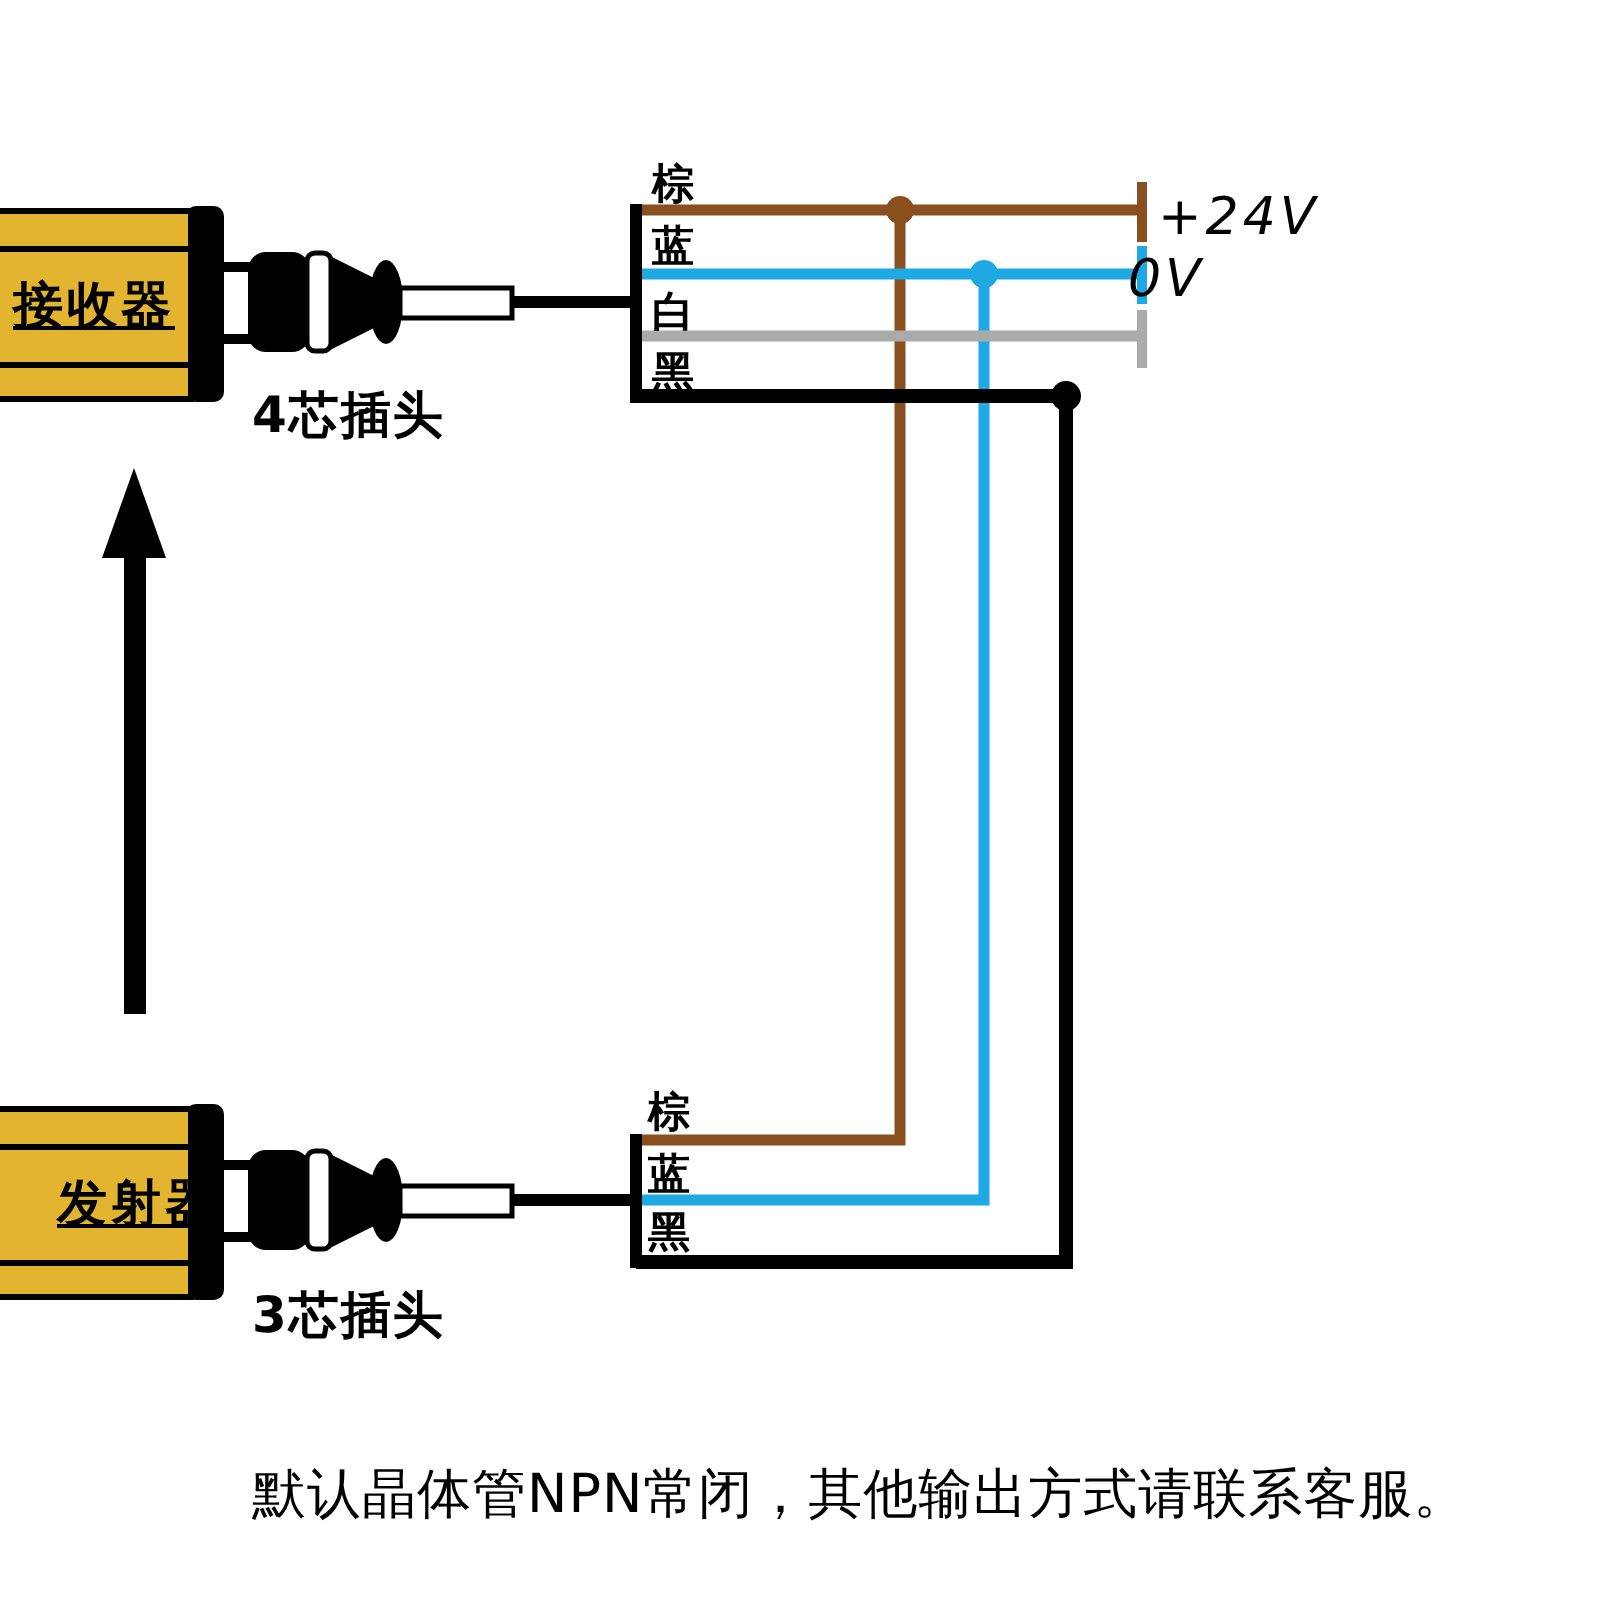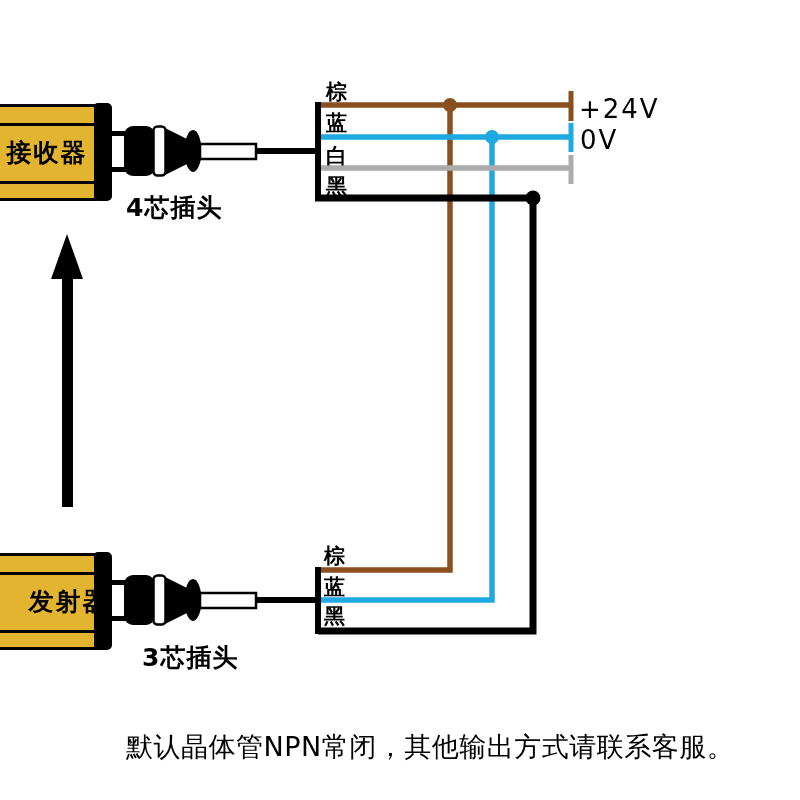--- a/index.html
+++ b/index.html
@@ -5,29 +5,29 @@
   html,body{margin:0;padding:0;background:#ffffff;}
   .canvas{
     position:relative;width:800px;height:800px;background:#ffffff;overflow:hidden;
     font-family:"DejaVu Sans","Liberation Sans",sans-serif;color:#000;
   }
   .canvas svg{position:absolute;left:0;top:0;}
   .abs{position:absolute;}
   .sensor-body{
     position:absolute;left:0;width:97px;height:97px;box-sizing:border-box;
     background:var(--yellow);border:3px solid #000;border-left:none;
-    display:flex;align-items:center;justify-content:center;
+    display:flex;align-items:center;justify-content:center;text-decoration:underline;
   }
   .sensor-line{position:absolute;left:0;right:0;height:3px;background:#000;}
   .sensor-line.t{top:16px;}
   .sensor-line.b{bottom:14px;}
   .sensor-label{font-size:25px;font-weight:bold;letter-spacing:2px;white-space:nowrap;}
   .plug-label{font-size:25px;font-weight:600;letter-spacing:1px;white-space:nowrap;}
   .wire-label{font-size:21px;line-height:21px;font-weight:600;white-space:nowrap;}
-  .terminal-label{font-size:26px;line-height:29px;letter-spacing:2px;font-weight:500;white-space:nowrap;}
+  .terminal-label{font-size:26px;line-height:29px;letter-spacing:2px;font-weight:500;white-space:nowrap;font-style:italic;}
   .note{font-size:27px;letter-spacing:0.5px;font-weight:500;white-space:nowrap;}
   .stroke-brown{stroke:var(--brown);}  .fill-brown{fill:var(--brown);}
   .stroke-blue{stroke:var(--blue);}    .fill-blue{fill:var(--blue);}
   .stroke-gray{stroke:var(--gray);}    .fill-gray{fill:var(--gray);}
   .stroke-black{stroke:#000;}          .fill-black{fill:#000;}
   .fill-white{fill:#fff;}
 </style>
 </head>
 <body>
 
@@ -94,29 +94,29 @@
     <div class="sensor-line b"></div>
     <span class="sensor-label">接收器</span>
   </div>
   <div class="abs plug-label" style="left:126px;top:191px;">4芯插头</div>
 
   <div class="sensor-body" style="top:553px;padding-left:44px;">
     <div class="sensor-line t"></div>
     <div class="sensor-line b"></div>
     <span class="sensor-label">发射器</span>
   </div>
-  <div class="abs plug-label" style="left:142px;top:641px;">3芯插头</div>
+  <div class="abs plug-label" style="left:126px;top:641px;">3芯插头</div>
 
   <div class="abs wire-label" style="left:326px;top:82px;">棕</div>
   <div class="abs wire-label" style="left:326px;top:113px;">蓝</div>
   <div class="abs wire-label" style="left:326px;top:146px;">白</div>
   <div class="abs wire-label" style="left:326px;top:176px;">黑</div>
 
   <div class="abs wire-label" style="left:324px;top:546px;">棕</div>
   <div class="abs wire-label" style="left:324px;top:577px;">蓝</div>
   <div class="abs wire-label" style="left:324px;top:606px;">黑</div>
 
   <div class="abs terminal-label" style="left:579px;top:95px;">+24V</div>
-  <div class="abs terminal-label" style="left:580px;top:126px;">0V</div>
+  <div class="abs terminal-label" style="left:564px;top:126px;">0V</div>
 
   <div class="abs note" style="left:126px;top:729px;text-align:center;">默认晶体管NPN常闭，其他输出方式请联系客服。</div>
 
 </div>
 
 </body></html>

